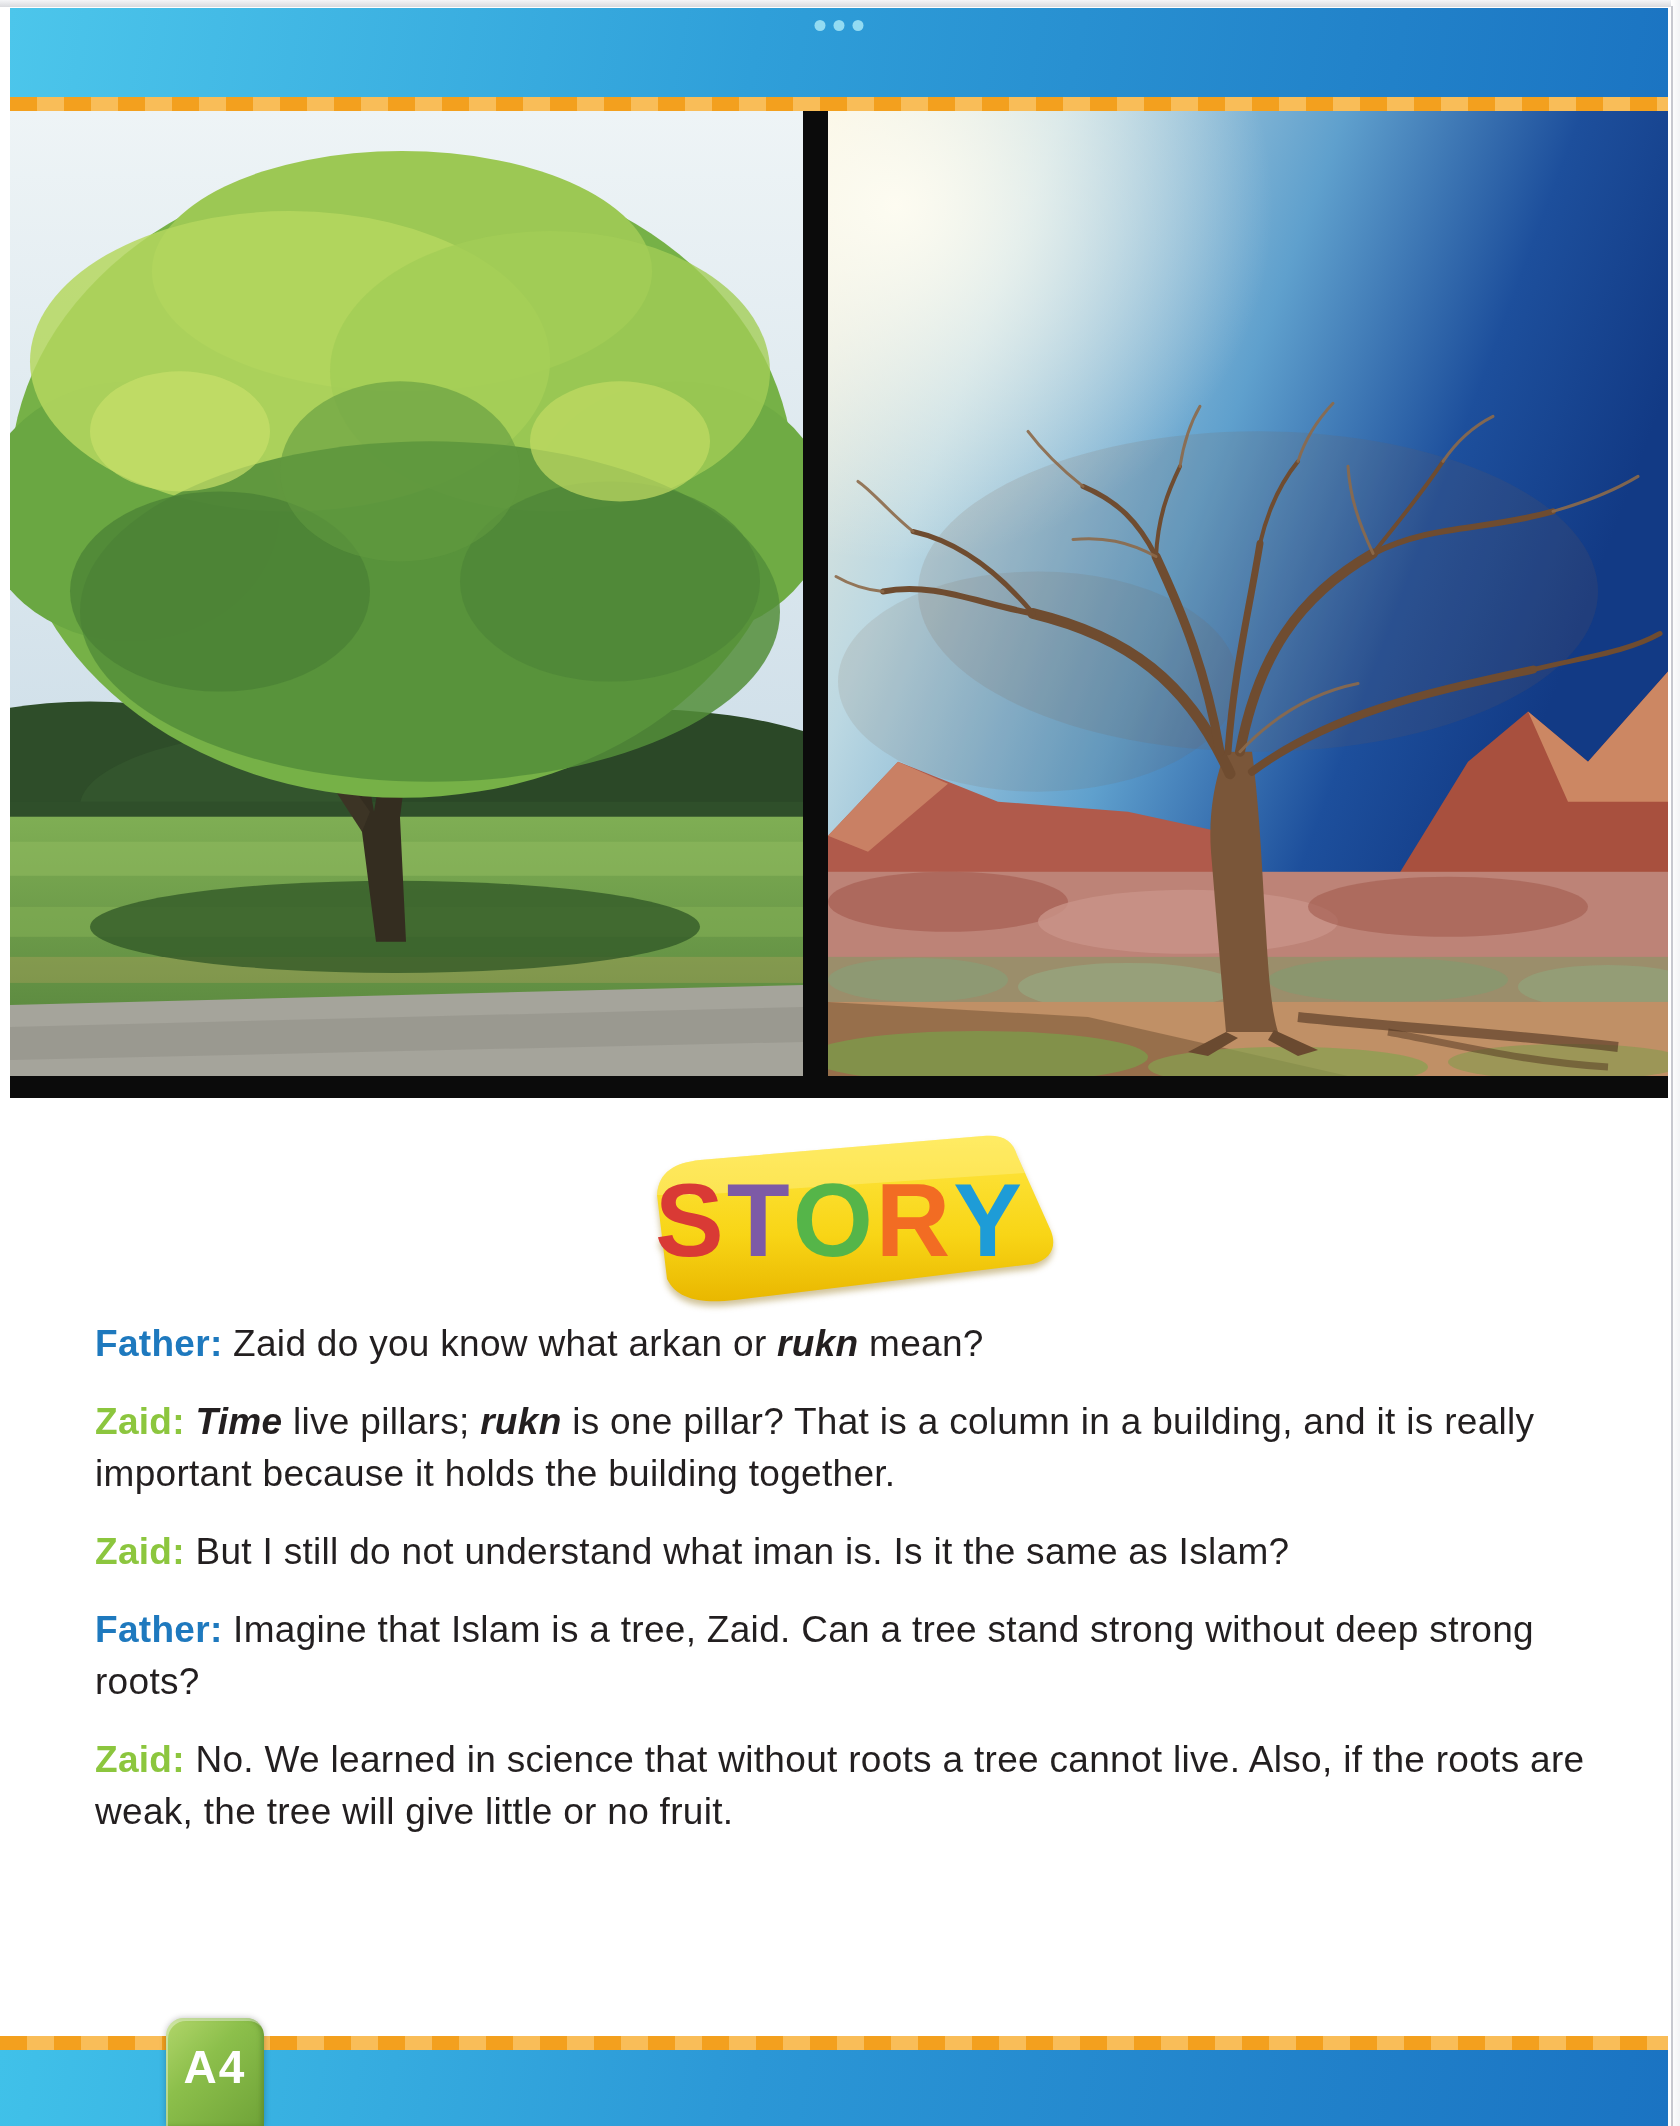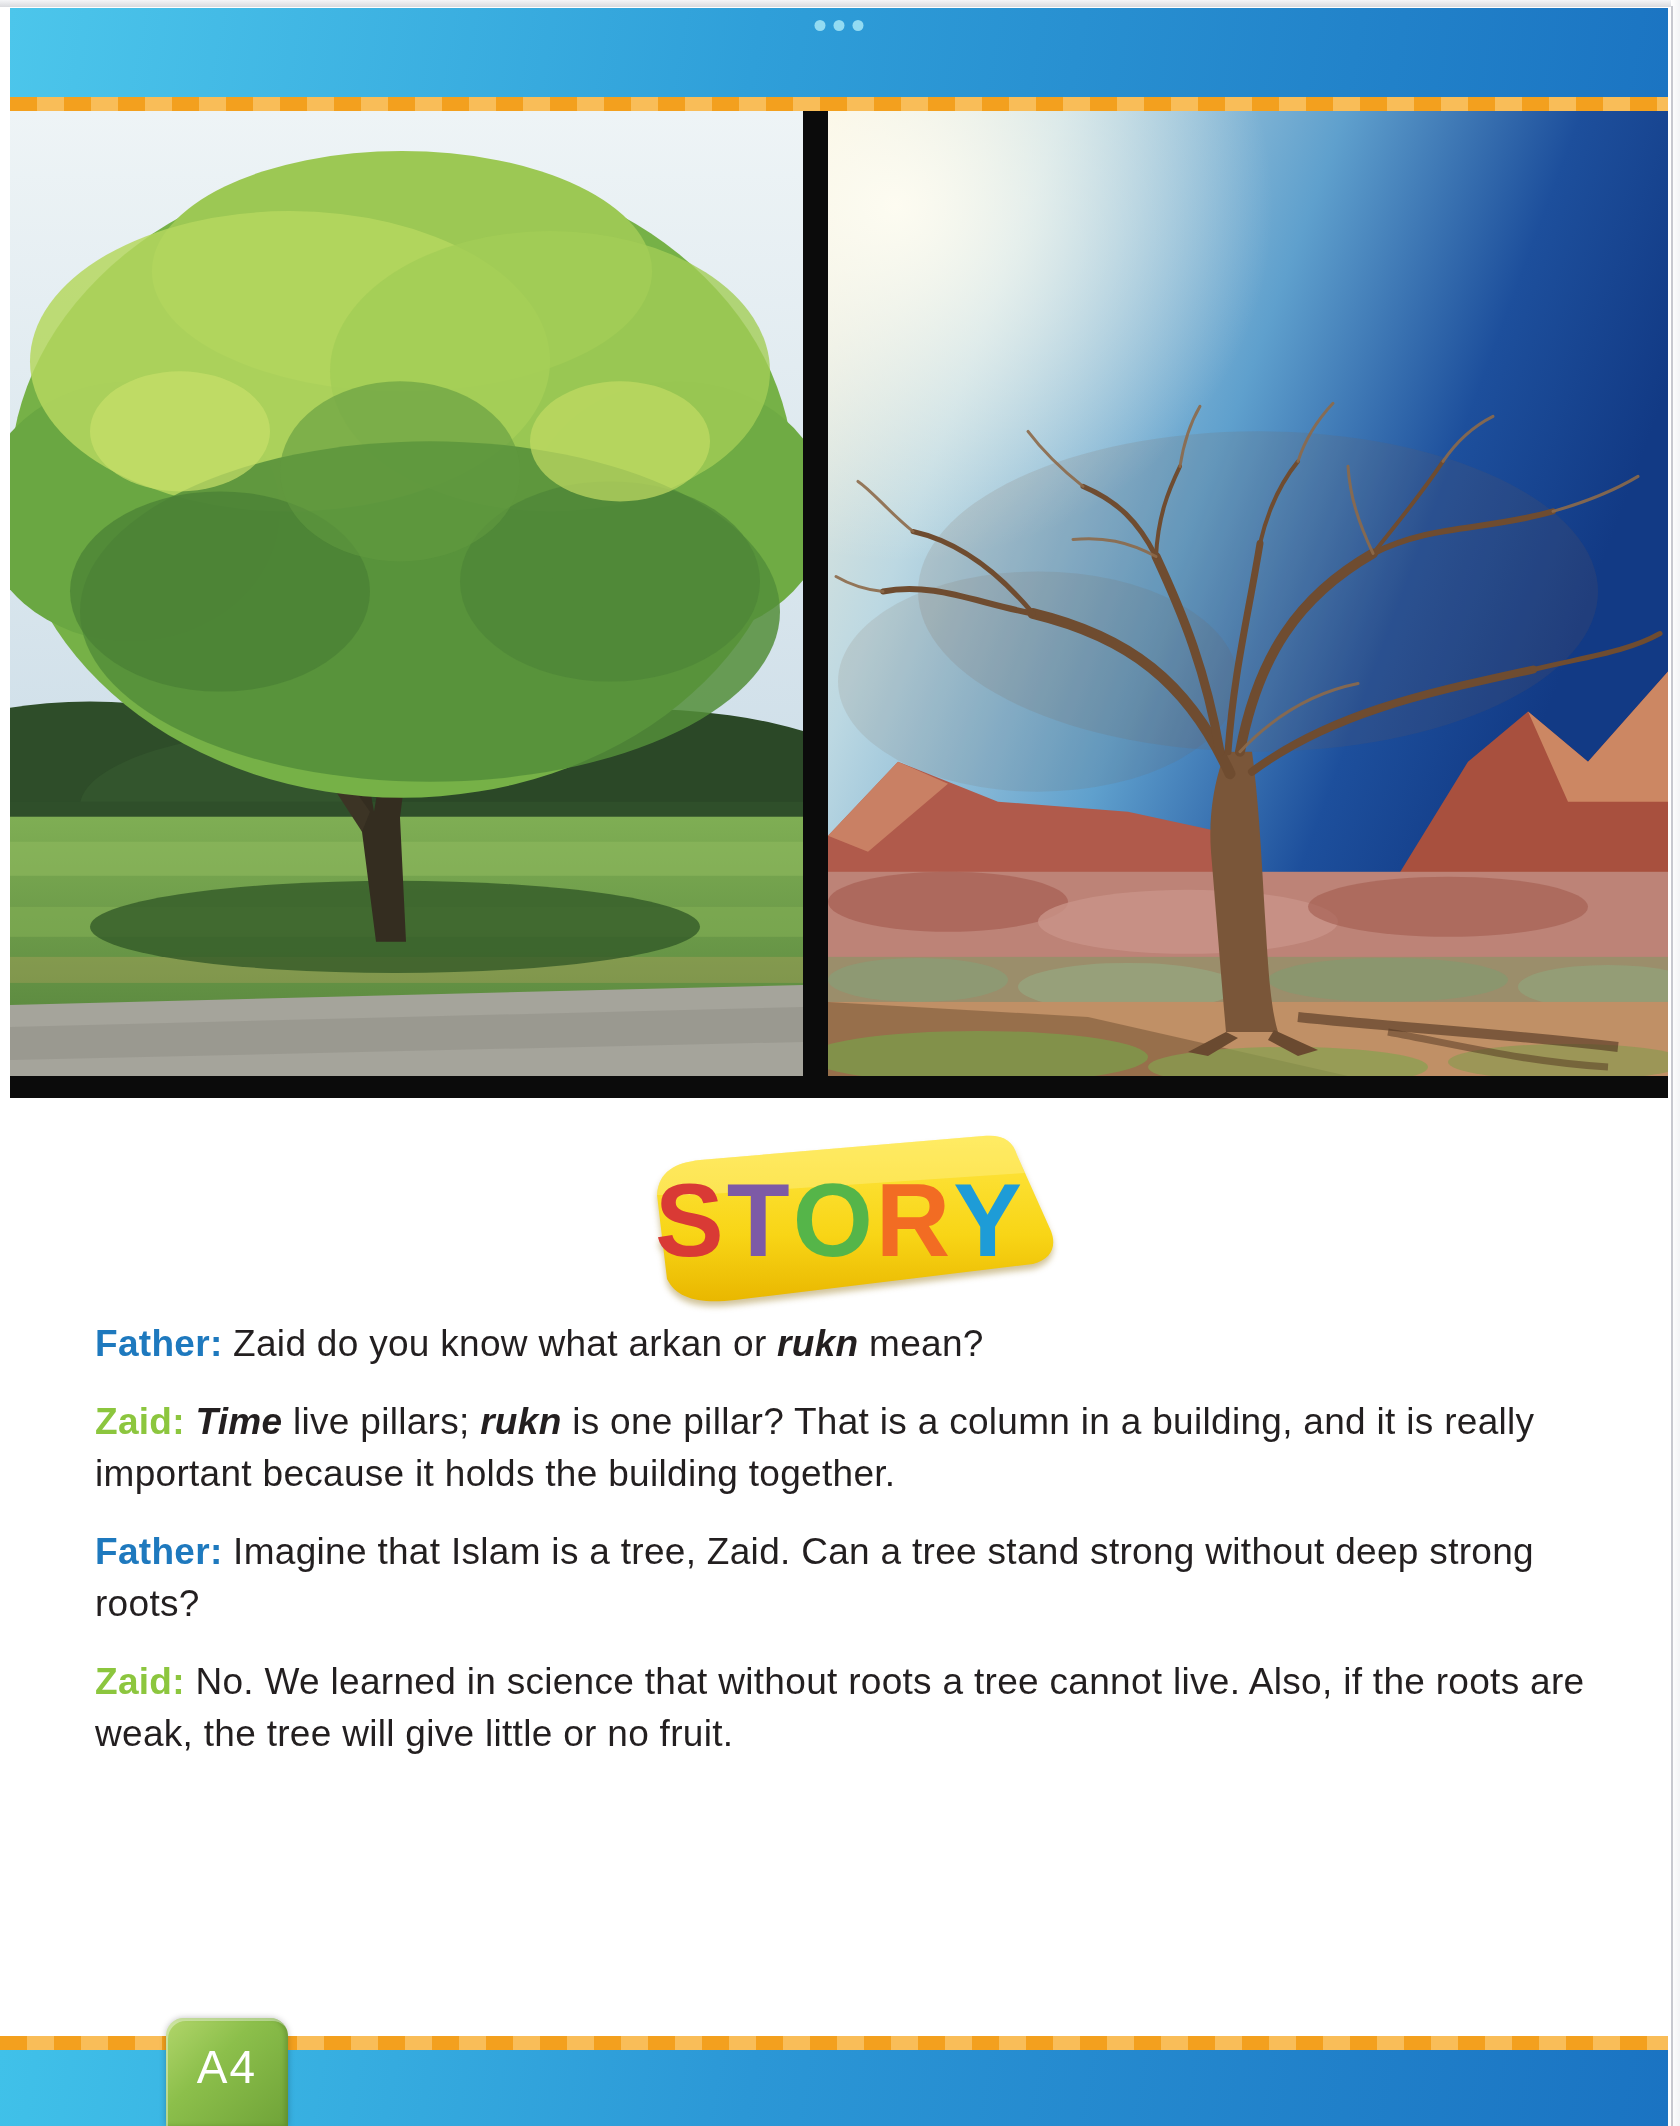--- a/index.html
+++ b/index.html
@@ -57,26 +57,26 @@
   .dialogue .speaker{font-weight:700;}
   .dialogue em{font-weight:700;font-style:italic;}
 
   
   .checker.bottom{position:absolute;top:2036px;left:0;right:12px;}
   .footer-bar{
     position:absolute;top:2050px;left:0;right:12px;bottom:0;
     background:linear-gradient(100deg,#40c1e9 0%,#2b97d6 45%,#1a73c2 100%);
   }
   .page-tab{
-    position:absolute;left:166px;top:2018px;bottom:0;width:122px;
+    position:absolute;left:166px;top:2018px;bottom:0;width:98px;
     background:linear-gradient(135deg,#b2d66b 0%,#8cbf4b 40%,#6fa338 100%);
     border-radius:18px 18px 0 0;
     box-shadow:inset 2px 3px 0 rgba(255,255,255,.38), inset -3px 0 4px rgba(70,110,30,.35), 0 0 6px rgba(0,0,0,.25);
     color:#ffffff;text-align:center;
-    font-size:46px;font-weight:400;letter-spacing:2px;
+    font-size:46px;font-weight:700;letter-spacing:2px;
     padding-top:22px;
   }
 </style>
 </head>
 <body>
 
 <div class="page">
 
   <div class="header-bar">
     <div class="handle-dots">
@@ -235,20 +235,21 @@
           <span style="color: rgb(85, 181, 73);">O</span>
           <span style="color: rgb(242, 108, 35);">R</span>
           <span style="color: rgb(30, 156, 215);">Y</span>
         </div>
     </div>
   </div>
 
   <div class="dialogue" id="dialogue">
       <p><span class="speaker" style="color: rgb(30, 121, 190);">Father:</span><span> Zaid do you know what arkan or </span><em>rukn</em><span> mean?</span></p>
       <p><span class="speaker" style="color: rgb(140, 198, 62);">Zaid:</span><span> </span><em>Time</em><span> live pillars; </span><em>rukn</em><span> is one pillar? That is a column in a building, and it is really important because it holds the building together.</span></p>
+      <p><span class="speaker" style="color: rgb(140, 198, 62);">Zaid:</span><span> But I still do not understand what iman is. Is it the same as Islam?</span></p>
       <p><span class="speaker" style="color: rgb(30, 121, 190);">Father:</span><span> Imagine that Islam is a tree, Zaid. Can a tree stand strong without deep strong roots?</span></p>
       <p><span class="speaker" style="color: rgb(140, 198, 62);">Zaid:</span><span> No. We learned in science that without roots a tree cannot live. Also, if the roots are weak, the tree will give little or no fruit.</span></p>
     </div>
 
   <div class="checker bottom"></div>
   <div class="footer-bar"></div>
   <div class="page-tab">A4</div>
 
   <div class="edge-top"></div>
   <div class="edge-right"></div>

